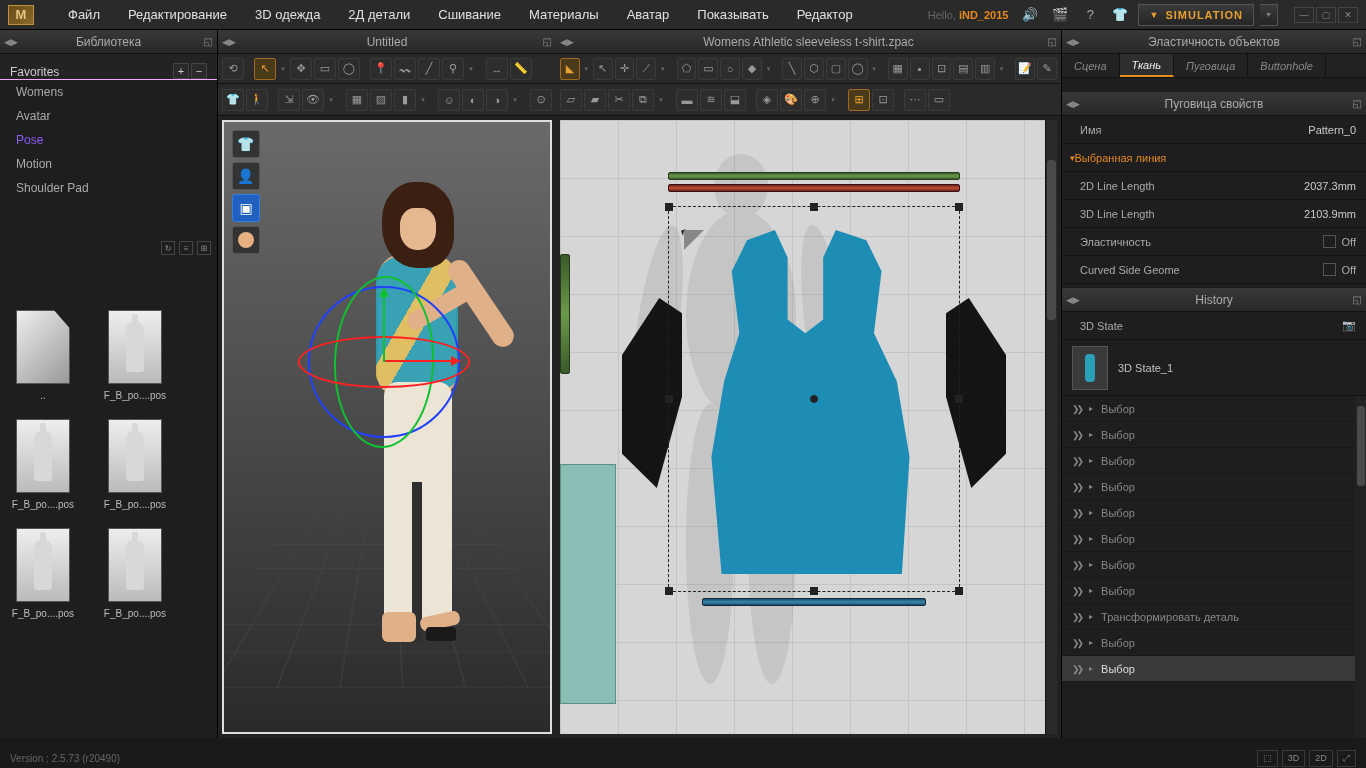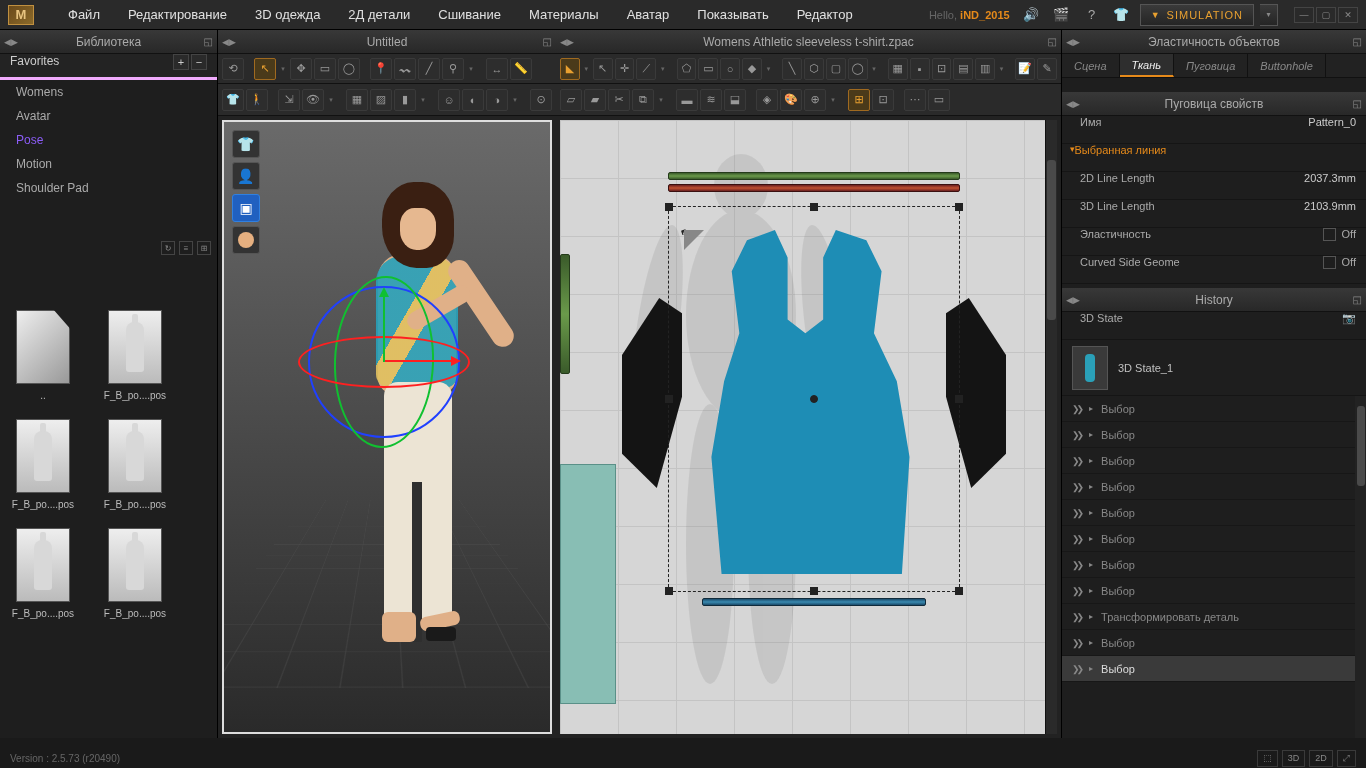--- a/index.html
+++ b/index.html
@@ -6,40 +6,40 @@
 body { width:1366px; height:768px; background:#1a1a1a; color:#c0c0c0; font-size:11px; overflow:hidden; position:relative; }
 
 
 .menubar { height:30px; background:#2a2a2a; display:flex; align-items:center; padding:0 8px; border-bottom:1px solid #000; }
 .logo { width:26px; height:20px; background:linear-gradient(135deg,#6b4a1a,#8b6a2a); border:1px solid #c09040; display:flex; align-items:center; justify-content:center; font-weight:bold; color:#e8c480; font-size:13px; margin-right:20px; }
 .menu-item { padding:0 14px; font-size:13px; color:#e0e0e0; cursor:pointer; }
 .menubar-right { margin-left:auto; display:flex; align-items:center; gap:6px; }
 .hello { font-size:11px; color:#666; margin-right:4px;padding-left:24px; }
 .hello b { color:#e68a1a; font-weight:bold; }
 .mb-icon { width:24px; height:20px; display:flex; align-items:center; justify-content:center; color:#aaa; font-size:13px; cursor:pointer; }
-.sim-btn { height:22px; padding:0 10px; background:linear-gradient(#3a3a3a,#252525); border:1px solid #555; color:#e8a030; font-weight:normal; font-size:11px; display:flex; align-items:center; gap:6px; letter-spacing:1px; }
+.sim-btn { height:22px; padding:0 10px; background:linear-gradient(#3a3a3a,#252525); border:1px solid #555; color:#e8a030; font-weight:bold; font-size:11px; display:flex; align-items:center; gap:6px; letter-spacing:1px; }
 .sim-btn::before { content:"▼"; color:#e8a030; font-size:9px; }
 .sim-dd { width:18px; height:22px; border:1px solid #555; border-left:none; background:linear-gradient(#3a3a3a,#252525); display:flex; align-items:center; justify-content:center; font-size:8px; color:#888; }
 .win-btns { display:flex; gap:2px; margin-left:10px; }
 .win-btn { width:20px; height:16px; border:1px solid #444; background:#2a2a2a; display:flex; align-items:center; justify-content:center; font-size:9px; color:#888; }
 
 
 .main { display:flex; height:708px; }
 .col-lib { width:218px; background:#1e1e1e; display:flex; flex-direction:column; border-right:1px solid #000; }
 .col-3d  { width:338px; background:#222; display:flex; flex-direction:column; }
 .col-2d  { width:505px; background:#222; display:flex; flex-direction:column; }
 .col-prop{ width:305px; background:#1e1e1e; display:flex; flex-direction:column; border-left:1px solid #000; }
 
 
 .phead { height:24px; background:linear-gradient(#383838,#282828); display:flex; align-items:center; justify-content:center; position:relative; font-size:12px; color:#aaa; border-bottom:1px solid #111; }
 .phead .ctrl-l { position:absolute; left:4px; font-size:9px; color:#888; }
 .phead .ctrl-r { position:absolute; right:4px; font-size:10px; color:#888; display:flex; gap:4px; }
 
 
-.favrow { height:26px; display:flex; align-items:flex-start; padding:0 10px; font-size:12px; color:#ccc; background:#232323; border-bottom:3px solid #f0abfc; }
+.favrow { height:26px; display:flex; align-items:flex-end; padding:0 10px; font-size:12px; color:#ccc; background:#232323; border-bottom:1px solid #f0abfc; }
 .favrow .fi { margin-left:auto; display:flex; gap:2px; }
 .fi span{ width:16px; height:16px; border:1px solid #444; background:#2a2a2a; display:flex; align-items:center; justify-content:center; font-size:11px; }
 .lib-item { height:24px; display:flex; align-items:center; padding:0 16px; font-size:12px; color:#aaa; cursor:pointer; }
 .lib-item.sel { color:#8b5cf6; }
 .lib-grid { flex:1; padding:8px; display:flex; flex-wrap:wrap; gap:18px 22px; align-content:flex-start; margin-top:44px; }
 .lib-toolbar { height:20px; display:flex; justify-content:flex-end; padding-right:6px; gap:4px; align-items:center; }
 .lt-ic{ width:14px; height:14px; border:1px solid #444; font-size:8px; display:flex; align-items:center; justify-content:center; color:#888;}
 .thumb { width:70px; display:flex; flex-direction:column; align-items:center; gap:6px; }
 .thumb .img { width:54px; height:74px; background:linear-gradient(#eee,#bbb); border:1px solid #555; position:relative; }
 .thumb .img.folder { background:linear-gradient(135deg,#eee,#999); clip-path:polygon(0 0,70% 0,100% 25%,100% 100%,0 100%); }
@@ -140,21 +140,21 @@
 .tealrect{position:absolute;left:0;top:344px;width:56px;height:240px;background:#88beb4;border:1px solid #5a9088;}
 
 .vp2d-scroll{position:absolute;right:0;top:0;bottom:0;width:12px;background:#2a2a2a;border-left:1px solid #111;}
 .vp2d-thumb{position:absolute;right:1px;top:40px;width:9px;height:160px;background:#4a4a4a;border-radius:3px;}
 
 
 .ptabs { height:24px; background:#222; display:flex; border-bottom:1px solid #111; }
 .ptab { padding:0 12px; display:flex; align-items:center; font-size:11px; color:#888; cursor:pointer; border-right:1px solid #111;font-style:italic; }
 .ptab.on { color:#eee; border-bottom:2px solid #e68a1a; background:#2e2e2e; }
 
-.prow { height:28px; display:flex; align-items:flex-start; padding:0 10px 0 18px; font-size:11px; color:#aaa; border-bottom:1px solid #151515; }
+.prow { height:28px; display:flex; align-items:center; padding:0 10px 0 18px; font-size:11px; color:#aaa; border-bottom:1px solid #151515; }
 .prow .val { margin-left:auto; color:#ccc; }
 .prow.head { color:#e68a1a; padding-left:8px; }
 .prow.head::before{content:"▾ ";font-size:9px;}
 .prow .chk { width:13px;height:13px;border:1px solid #555;margin-right:6px;margin-left:auto;}
 .prow .lbl2{ color:#aaa; }
 
 
 .hist { flex:1; overflow:hidden; display:flex; flex-direction:column; position:relative;}
 .state-row{ height:56px; display:flex; align-items:center; gap:10px; padding:0 10px; border-bottom:1px solid #151515;}
 .state-th{ width:36px;height:44px;background:#3a3a3a;border:1px solid #555;display:flex;align-items:center;justify-content:center;}

